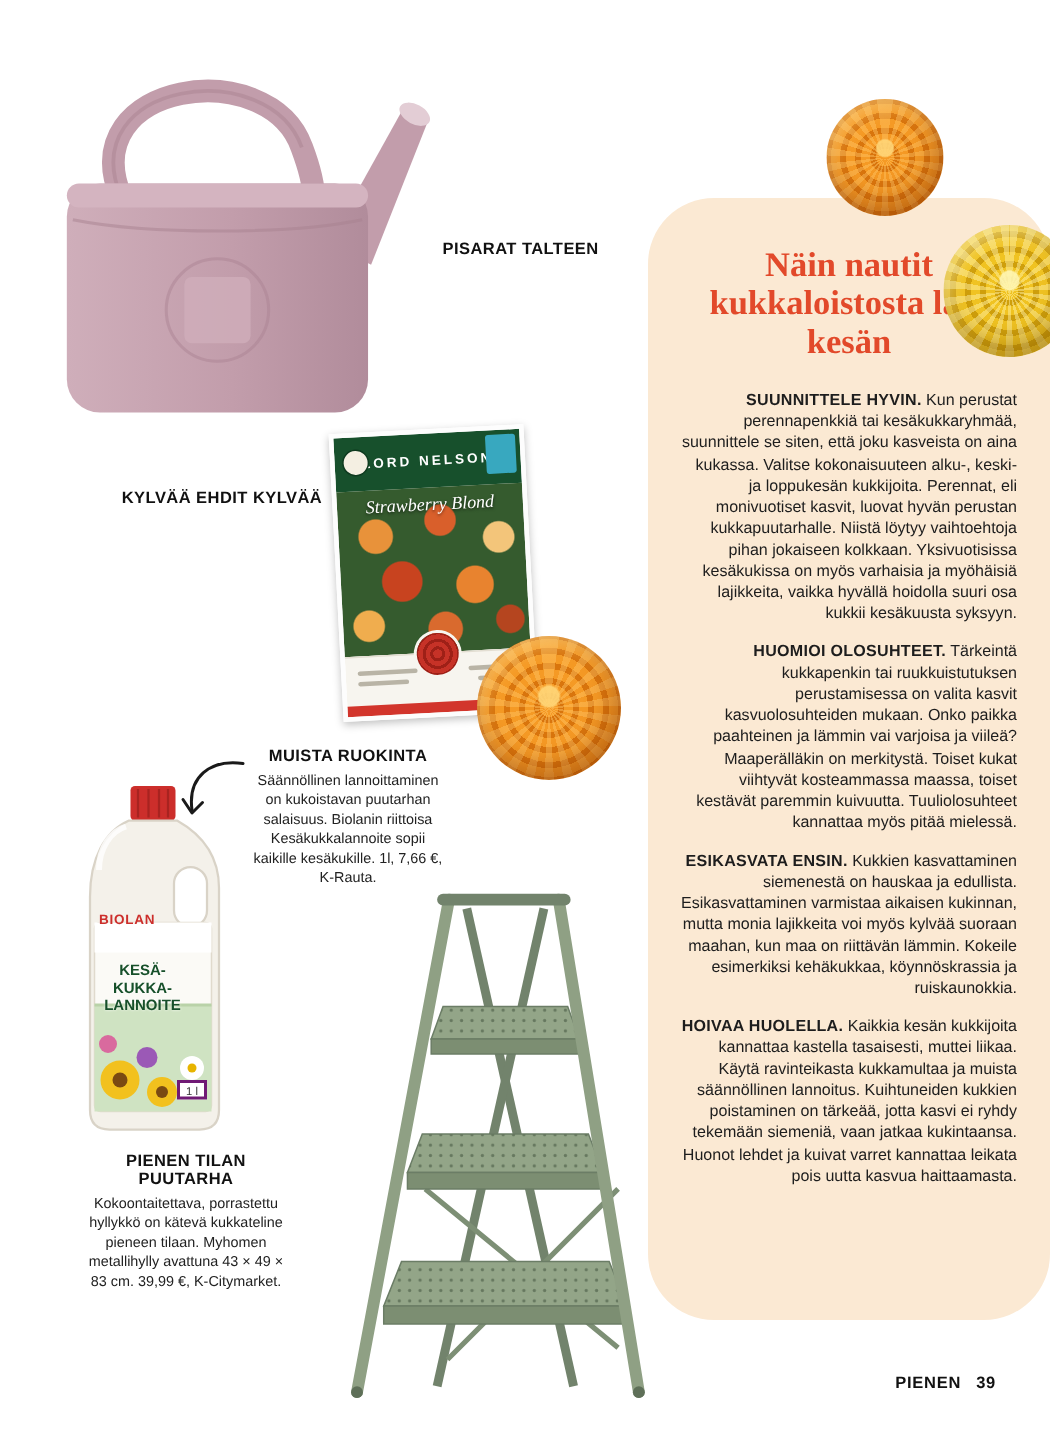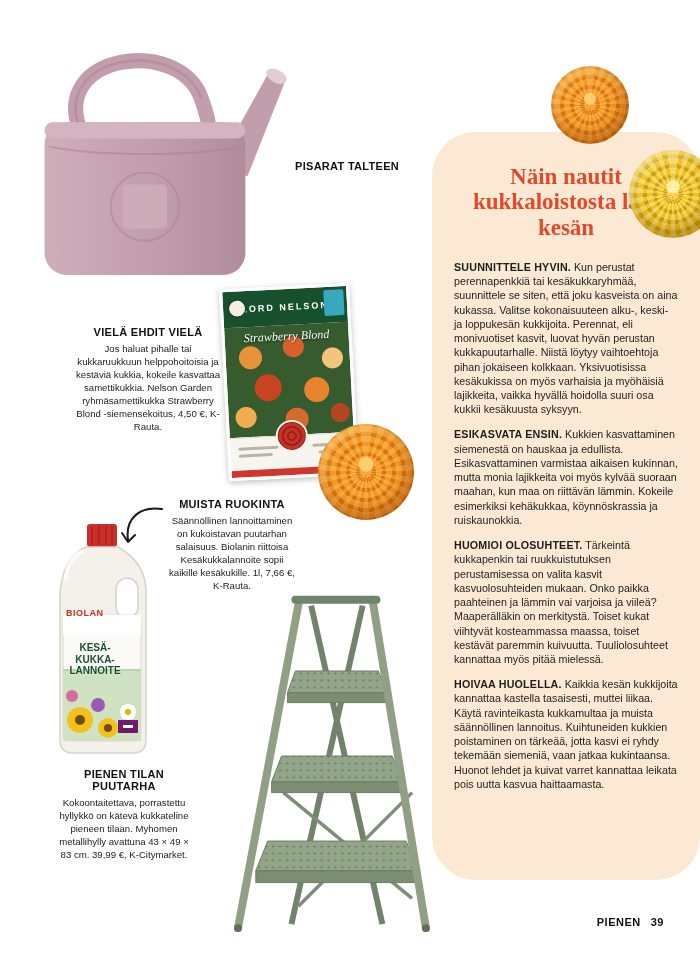--- a/index.html
+++ b/index.html
@@ -84,35 +84,35 @@
   .mg-top-yellow{left:629px;top:150px;width:88px;height:88px;z-index:6}
   
   .curve-arrow{position:absolute;left:118px;top:504px;width:48px;height:44px}
   .curve-arrow svg{width:100%;height:100%}
   
   .bottle{position:absolute;left:50px;top:520px;width:106px;height:240px}
   .bottle svg{position:absolute;left:0;top:0;width:100%;height:100%}
   .bl-brand{position:absolute;left:16px;top:88px;width:74px;font-size:9px;font-weight:bold;color:#cc2e2b;letter-spacing:.5px}
   .bl-lines{position:absolute;left:15px;top:122px;width:60px;text-align:center;
     font-size:10px;font-weight:bold;line-height:1.15;color:#17502a;text-shadow:0 0 2px rgba(255,255,255,.9)}
-  .bl-size{position:absolute;left:68px;top:200px;width:20px;height:13px;background:#fff;border:5px solid #701a75;
+  .bl-size{position:absolute;left:68px;top:200px;width:20px;height:13px;background:#fff;border:2px solid #701a75;
     font-size:7.5px;color:#333;text-align:center;line-height:12px}
   
   .shelf{position:absolute;left:214px;top:580px;width:228px;height:356px}
   .shelf svg{width:100%;height:100%}
   
   .panel{
     position:absolute;left:432px;top:132px;width:268px;height:748px;
     background:#fbe9d3;border-radius:44px;padding:32px 22px 0 22px;z-index:2;
   }
   .panel-title{
     font-family:"Liberation Serif",serif;font-weight:bold;color:#e2492a;
     font-size:23px;line-height:1.1;text-align:center;max-width:200px;margin:0 auto;
   }
-  .panel-par{font-size:10.7px;line-height:1.33;color:#1d1d1d;margin-top:11px;text-align:left}
+  .panel-par{font-size:10.7px;line-height:1.33;color:#1d1d1d;margin-top:11px;text-align:right}
   .panel-par:first-of-type{margin-top:20px}
   .panel-par b{font-weight:bold;letter-spacing:.2px}
   
   .page-footer{position:absolute;right:36px;top:916px;font-size:11px;font-weight:bold;color:#111;letter-spacing:.5px}
   .page-footer .num{margin-left:10px}
 </style>
 </head>
 <body>
 
 <div class="page">
@@ -155,22 +155,21 @@
       <span class="sp-redflower"></span>
       <span class="sp-bar b1"></span>
       <span class="sp-bar b2"></span>
       <span class="sp-bar b3"></span>
       <span class="sp-bar b4"></span>
       <span class="sp-redstrip"></span>
     </div>
   </div>
 
   <section class="block center b-viela">
-    <h3>VIELÄ EHDIT VIELÄ</h3>
-    <p>Jos haluat pihalle tai kukkaruukkuun helppohoitoisia ja kestäviä kukkia, kokeile kasvattaa samettikukkia. Nelson Garden ryhmäsamettikukka Strawberry Blond -siemensekoitus, 4,50 €, K-Rauta.</p>
+    <h3>KYLVÄÄ EHDIT KYLVÄÄ</h3>
   </section>
 
   <div class="marigold orange mg-packet"></div>
   <div class="marigold orange mg-top-orange"></div>
   <div class="marigold yellow mg-top-yellow"></div>
 
   <section class="block center b-muista">
     <h3>MUISTA RUOKINTA</h3>
     <p>Säännöllinen lannoittaminen on kukoistavan puutarhan salaisuus. Biolanin riittoisa Kesäkukkalannoite sopii kaikille kesäkukille. 1l, 7,66 €, K-Rauta.</p>
   </section>
@@ -247,24 +246,24 @@
       <circle cx="214" cy="352" r="4" fill="#5e6f58"></circle>
     </svg>
   </div>
 
   <aside class="panel">
     <h2 class="panel-title">Näin nautit kukkaloistosta läpi kesän</h2>
     <p class="panel-par">
       <b>SUUNNITTELE HYVIN.</b><span> Kun perustat perennapenkkiä tai kesäkukkaryhmää, suunnittele se siten, että joku kasveista on aina kukassa. Valitse kokonaisuuteen alku-, keski- ja loppukesän kukkijoita. Perennat, eli monivuotiset kasvit, luovat hyvän perustan kukkapuutarhalle. Niistä löytyy vaihtoehtoja pihan jokaiseen kolkkaan. Yksivuotisissa kesäkukissa on myös varhaisia ja myöhäisiä lajikkeita, vaikka hyvällä hoidolla suuri osa kukkii kesäkuusta syksyyn.</span>
     </p>
     <p class="panel-par">
+      <b>HUOMIOI OLOSUHTEET.</b><span> Tärkeintä kukkapenkin tai ruukkuistutuksen perustamisessa on valita kasvit kasvuolosuhteiden mukaan. Onko paikka paahteinen ja lämmin vai varjoisa ja viileä? Maaperälläkin on merkitystä. Toiset kukat viihtyvät kosteammassa maassa, toiset kestävät paremmin kuivuutta. Tuuliolosuhteet kannattaa myös pitää mielessä.</span>
+    </p>
+    <p class="panel-par">
       <b>ESIKASVATA ENSIN.</b><span> Kukkien kasvattaminen siemenestä on hauskaa ja edullista. Esikasvattaminen varmistaa aikaisen kukinnan, mutta monia lajikkeita voi myös kylvää suoraan maahan, kun maa on riittävän lämmin. Kokeile esimerkiksi kehäkukkaa, köynnöskrassia ja ruiskaunokkia.</span>
-    </p>
-    <p class="panel-par">
-      <b>HUOMIOI OLOSUHTEET.</b><span> Tärkeintä kukkapenkin tai ruukkuistutuksen perustamisessa on valita kasvit kasvuolosuhteiden mukaan. Onko paikka paahteinen ja lämmin vai varjoisa ja viileä? Maaperälläkin on merkitystä. Toiset kukat viihtyvät kosteammassa maassa, toiset kestävät paremmin kuivuutta. Tuuliolosuhteet kannattaa myös pitää mielessä.</span>
     </p>
     <p class="panel-par">
       <b>HOIVAA HUOLELLA.</b><span> Kaikkia kesän kukkijoita kannattaa kastella tasaisesti, muttei liikaa. Käytä ravinteikasta kukkamultaa ja muista säännöllinen lannoitus. Kuihtuneiden kukkien poistaminen on tärkeää, jotta kasvi ei ryhdy tekemään siemeniä, vaan jatkaa kukintaansa. Huonot lehdet ja kuivat varret kannattaa leikata pois uutta kasvua haittaamasta.</span>
     </p>
   </aside>
 
   <div class="page-footer">
     <span>PIENEN</span><span class="num">39</span>
   </div>
 

